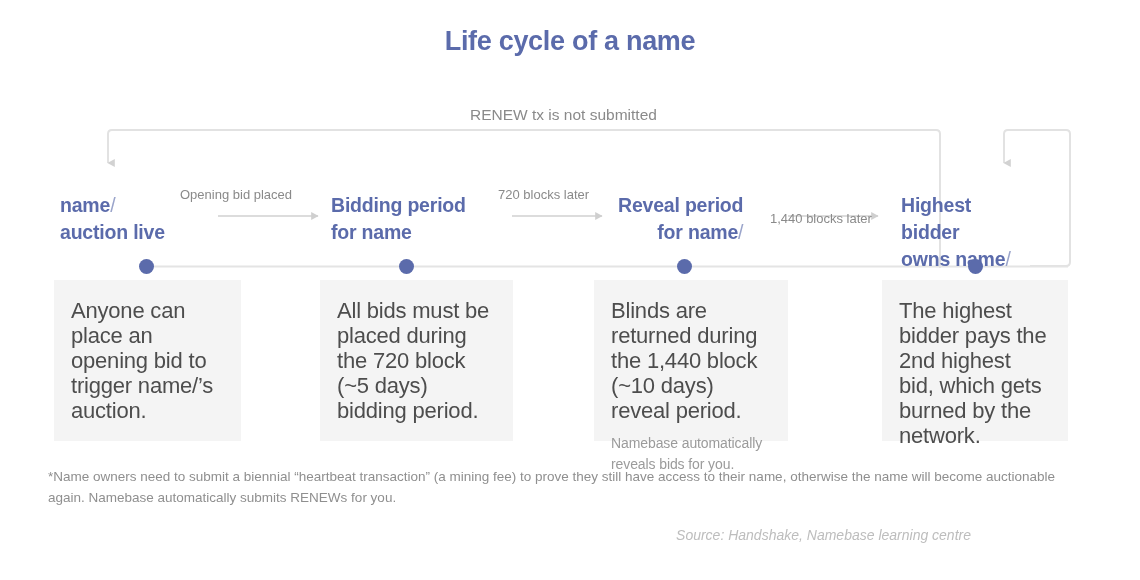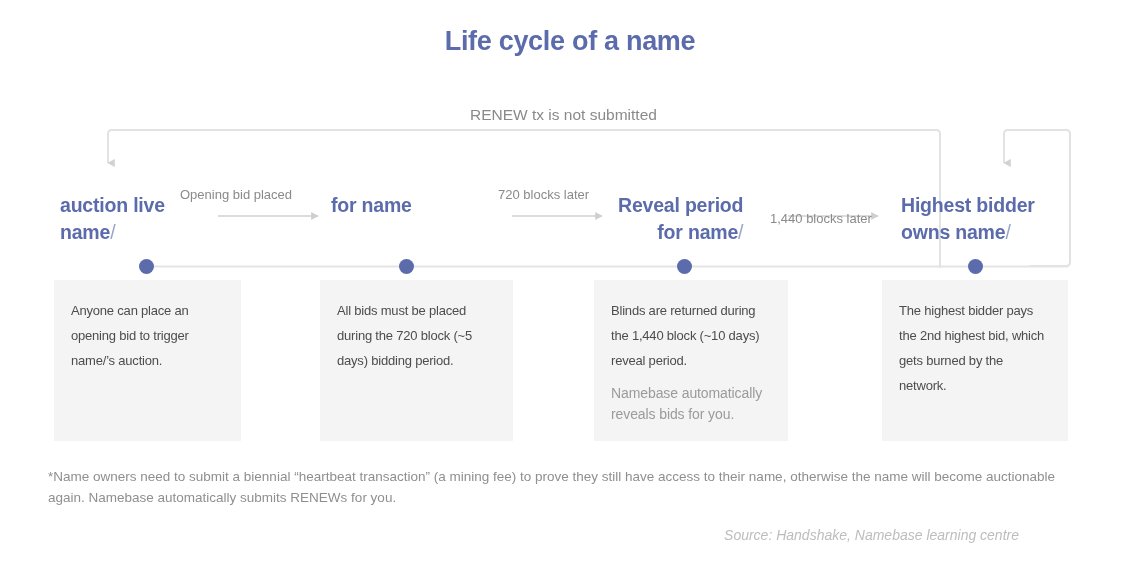--- a/index.html
+++ b/index.html
@@ -14,21 +14,20 @@
     overflow: hidden;
     font-family: "Liberation Sans", sans-serif;
     -webkit-font-smoothing: antialiased;
   }
 
   #canvas {
     position: absolute;
     inset: 0;
     width: 1033px;
     height: 580px;
-    padding-left: 48px;
   }
 
   
   .title {
     position: absolute;
     top: 26px;
     left: 0;
     width: 1140px;
     text-align: center;
     font-size: 27px;
@@ -98,21 +97,21 @@
 
   
   .card {
     position: absolute;
     top: 280px;
     background: #f4f4f4;
     box-sizing: border-box;
     padding: 18px 17px 14px 17px;
   }
   .card-text {
-    font-size: 13px;
+    font-size: 22px;
     line-height: 25px;
     color: #4d4d4d;
     letter-spacing: -0.2px;
   }
   .card-sub {
     font-size: 14px;
     line-height: 21px;
     color: #9b9b9b;
     letter-spacing: -0.1px;
     margin-top: 10px;
@@ -179,25 +178,26 @@
   </svg>
 
   <div class="loop-label-top">RENEW tx is not submitted</div>
 
 
   <div class="edge-label" style="left:180px; top:187px;">Opening bid placed</div>
   <div class="edge-label" style="left:498px; top:187px;">720 blocks later</div>
   <div class="edge-label" style="left:770px; top:199px;margin-top:12px;">1,440 blocks later</div>
 
   <div class="stage" style="left:60px; top:192px;">
+    <div><span>name</span><span class="slash">/</span></div>
     <div><span>auction live</span></div>
-    <div><span>name</span><span class="slash">/</span></div>
   </div>
 
   <div class="stage" style="left:331px; top:192px;">
+    <div><span>Bidding period</span></div>
     <div><span>for name</span></div>
   </div>
 
   <div class="stage" style="left:618px; top:192px;text-align:right;">
     <div><span>Reveal period</span></div>
     <div><span>for name</span><span class="slash">/</span></div>
   </div>
 
   <div class="stage" style="left:901px; top:192px;">
     <div><span>Highest bidder</span></div>

